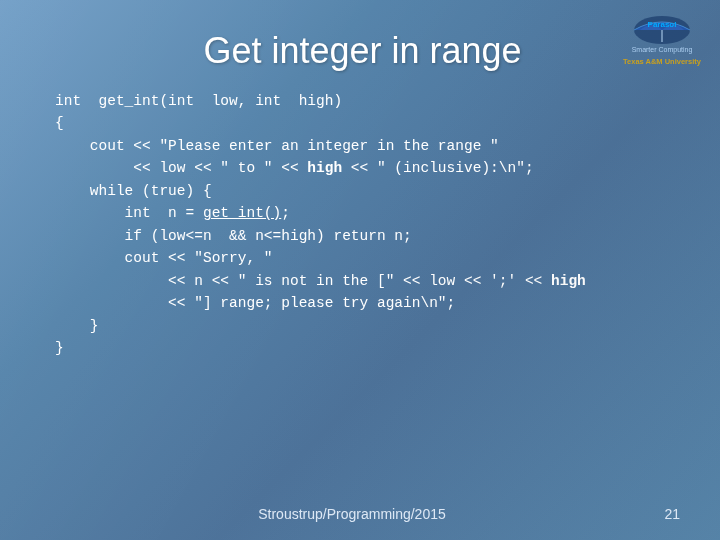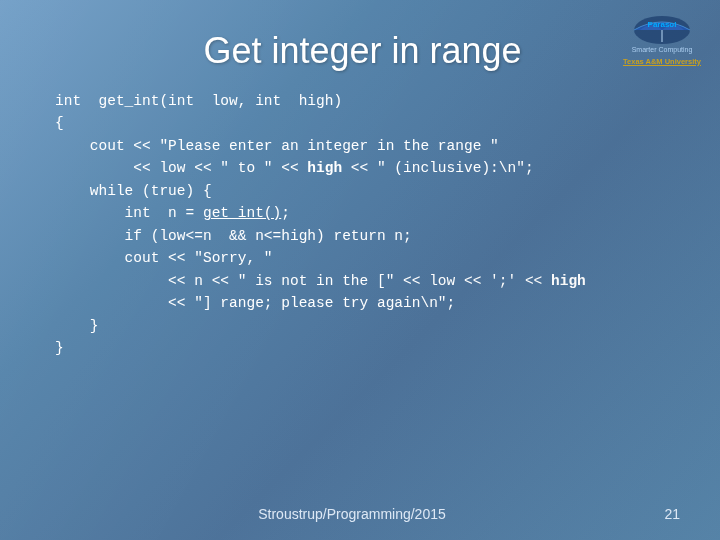--- a/index.html
+++ b/index.html
@@ -82,21 +82,20 @@
       line-height: 1.2;
     }
 
     .logo-tamu {
       font-size: 7.5px;
       color: #c8a020;
       font-family: Arial, sans-serif;
       font-weight: bold;
       margin-top: 2px;
       text-align: center;
-      text-decoration: underline;
     }
 
     .footer {
       position: absolute;
       bottom: 18px;
       left: 0;
       right: 16px;
       display: flex;
       justify-content: center;
       align-items: center;

